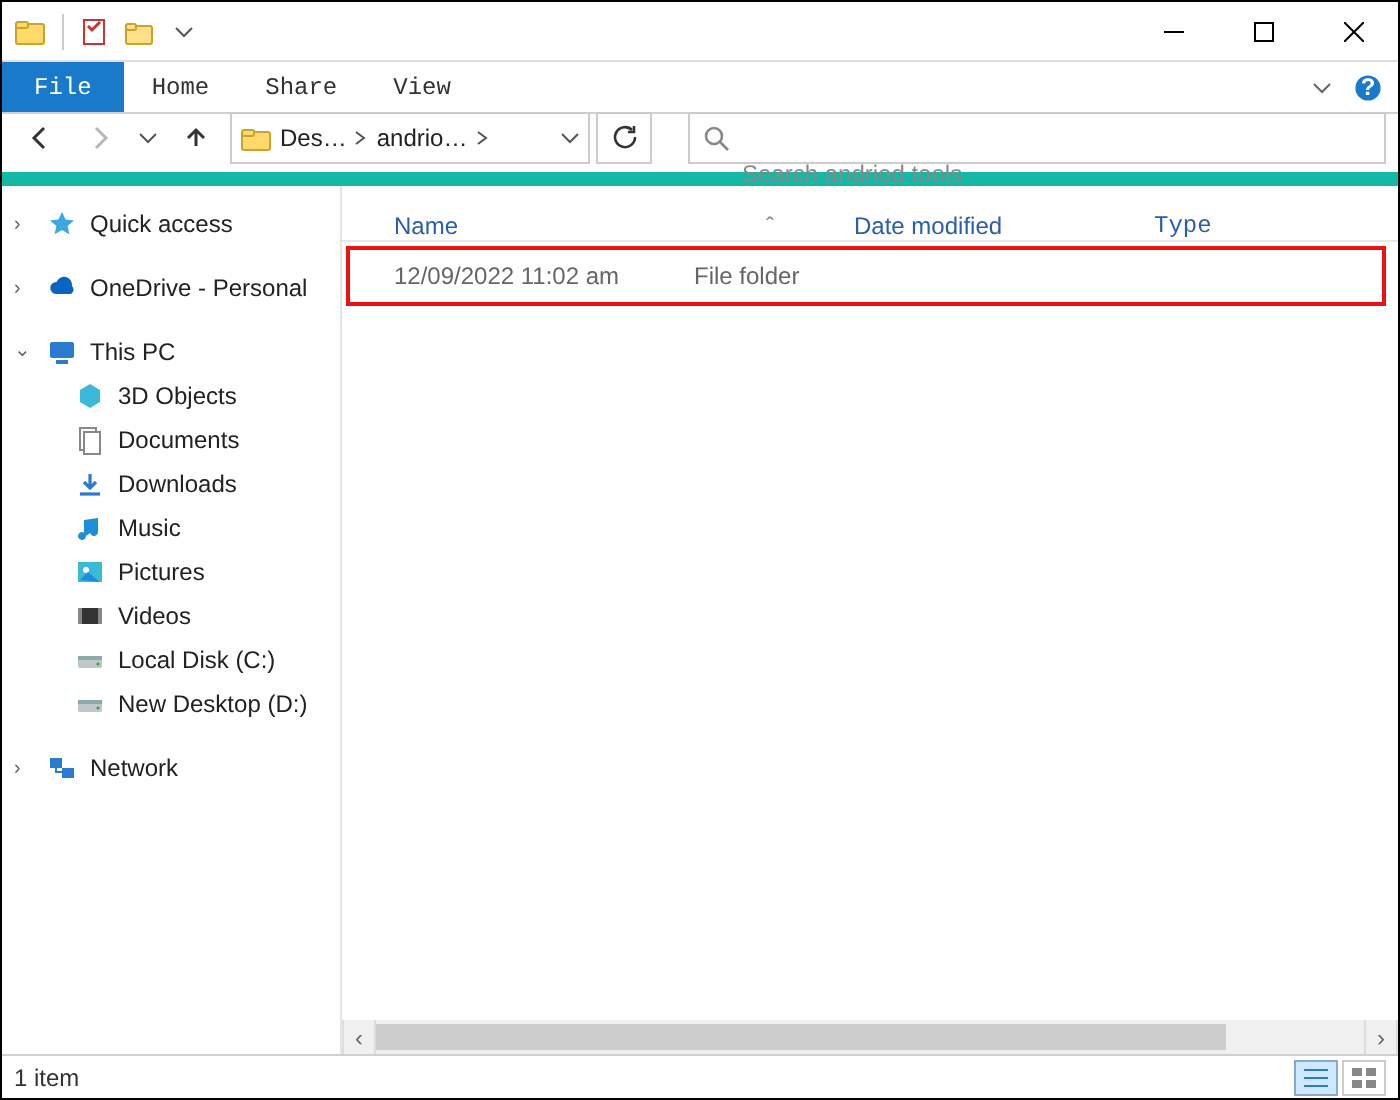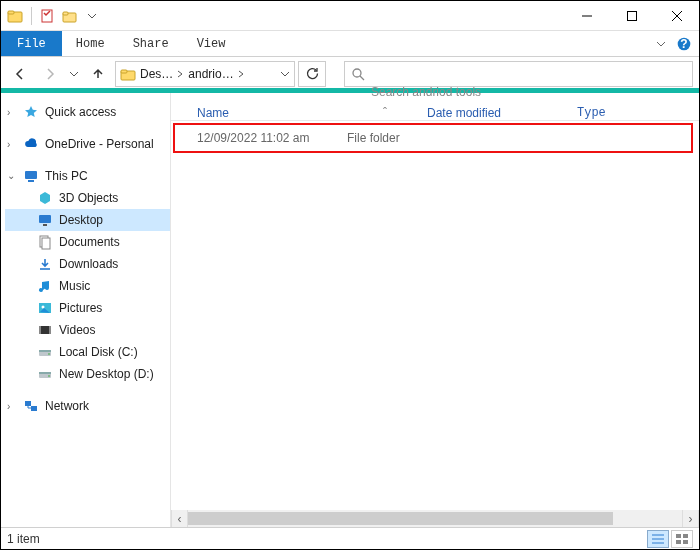--- a/index.html
+++ b/index.html
@@ -11,21 +11,21 @@
 .qat-sep { width: 1px; height: 18px; background: #ccc; margin: 0 2px; }
 .titlebar-spacer { flex: 1; }
 .win-controls { display: flex; }
 .win-btn { width: 45px; height: 30px; display: flex; align-items: center; justify-content: center; }
 
 .ribbon-tabs { height: 26px; display: flex; align-items: stretch; border-bottom: 1px solid #d0d0d0; }
 .ribbon-tab { padding: 0 14px; display: flex; align-items: center; color: #333; font-family: Liberation Mono, monospace; }
 .ribbon-tab.file { background: #1979ca; color: #fff; padding: 0 16px; }
 .ribbon-right { margin-left: auto; display: flex; align-items: center; padding-right: 8px; gap: 10px; }
 
-.navbar { height: 36px; display: flex; align-items: flex-start; padding: 4px 6px; gap: 4px; border-bottom: 5px solid #14b8a6; }
+.navbar { height: 36px; display: flex; align-items: flex-end; padding: 4px 6px; gap: 4px; border-bottom: 7px solid #14b8a6; }
 .nav-btn { width: 26px; height: 26px; display: flex; align-items: center; justify-content: center; border-radius: 2px; }
 .addr-wrap { flex: 0 0 180px; height: 26px; border: 1px solid #ccc; display: flex; align-items: center; padding: 0 4px; gap: 4px; position: relative; }
 .addr-wrap .crumb { display: flex; align-items: center; gap: 3px; color: #222; white-space: nowrap; }
 .addr-dd { position: absolute; right: 4px; }
 .refresh-btn { width: 28px; height: 26px; border: 1px solid #ccc; display: flex; align-items: center; justify-content: center; margin-left: -1px; }
 .search-wrap { flex: 1; height: 26px; border: 1px solid #ccc; display: flex; align-items: center; padding: 0 6px; gap: 6px; color: #777; margin-left: 14px; }
 .search-wrap input { border: none; outline: none; flex: 1; font-size: 12px; color: #333; background: transparent; margin-top: 36px; }
 .search-wrap input::placeholder { color: #888; }
 
 .body-area { flex: 1; display: flex; overflow: hidden; }
@@ -232,29 +232,20 @@
       <span>This PC</span>
     </div>
     <div class="np-item child">
         <span>
           <svg width="16" height="16">
             <path d="M8 2l5 3v6l-5 3-5-3V5z" fill="#3bb9d8"></path>
           </svg>
         </span>
         <span>3D Objects</span>
       </div>
-    <div class="np-item child selected">
-        <span>
-          <svg width="16" height="16">
-            <rect x="2" y="3" width="12" height="8" rx="1" fill="#2a7bd0"></rect>
-            <rect x="6" y="12" width="4" height="2" fill="#555"></rect>
-          </svg>
-        </span>
-        <span>Desktop</span>
-      </div>
     <div class="np-item child">
         <span>
           <svg width="16" height="16">
             <rect x="3" y="2" width="8" height="11" fill="#fff" stroke="#888"></rect>
             <rect x="5" y="4" width="8" height="11" fill="#fff" stroke="#888"></rect>
           </svg>
         </span>
         <span>Documents</span>
       </div>
     <div class="np-item child">

